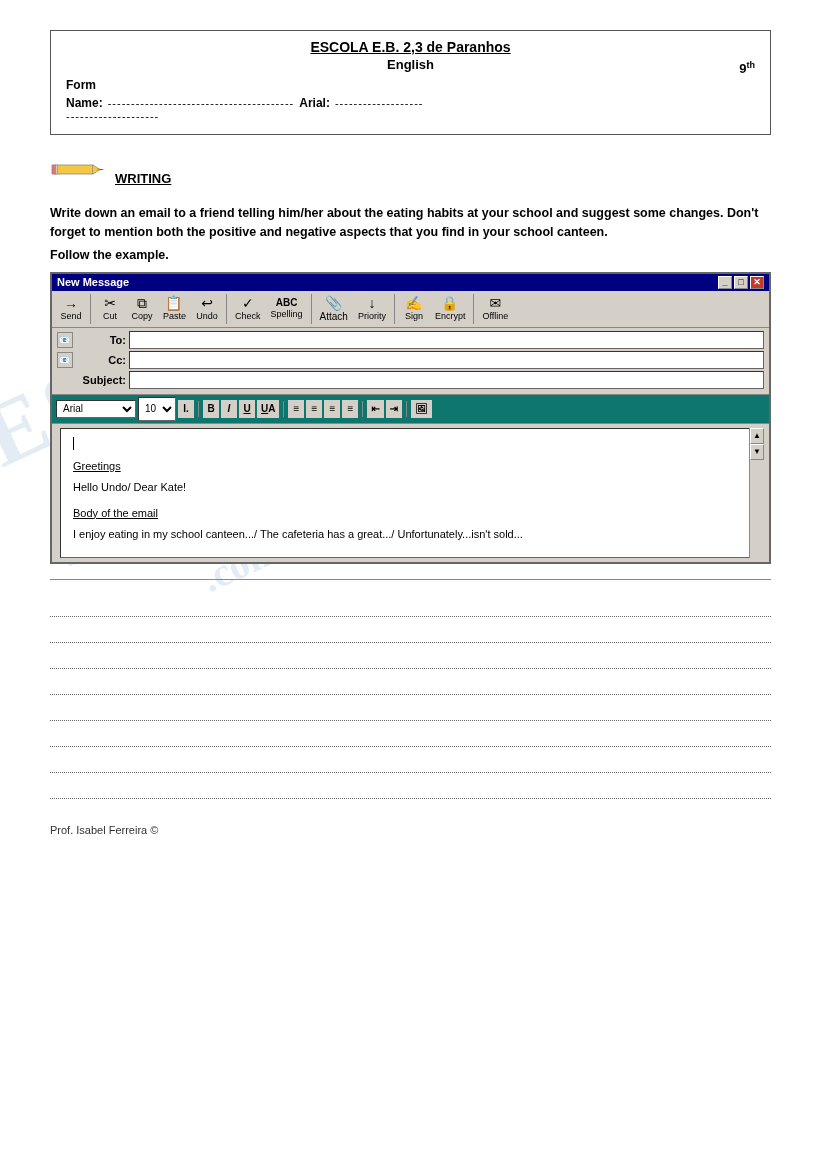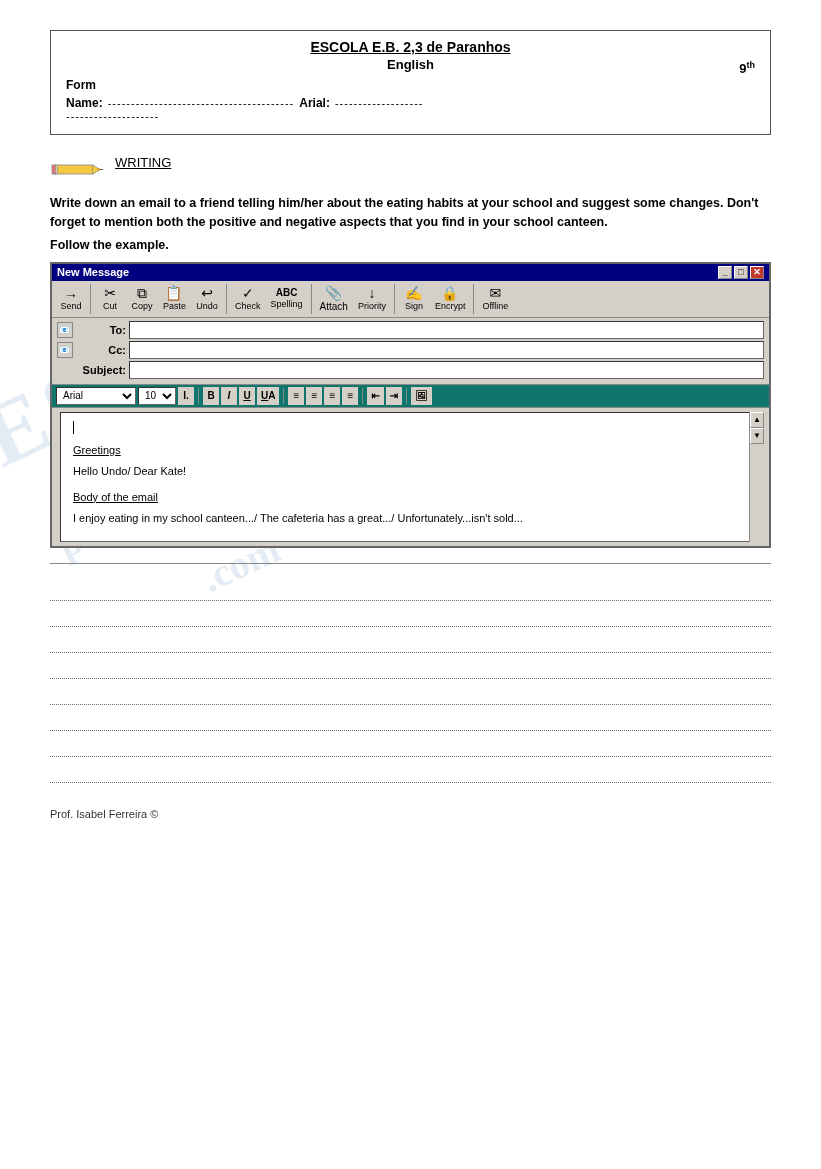--- a/index.html
+++ b/index.html
@@ -81,23 +81,24 @@
 
     .pencil-icon {
       width: 55px;
       height: 25px;
       flex-shrink: 0;
       margin-top: 2px;
     }
 
     .writing-label {
       font-size: 13px;
-      font-weight: normal;
+      font-weight: bold;
       text-decoration: underline;
       margin-bottom: 6px;
+      margin-top: 16px;
     }
 
     .instruction-text {
       font-size: 12.5px;
       line-height: 1.5;
       font-weight: bold;
       margin-bottom: 6px;
     }
 
     .follow-text {
@@ -247,21 +248,21 @@
       font-size: 10px;
       padding: 0 2px;
       min-width: 80px;
     }
 
     .size-select {
       background: white;
       border: 1px solid #666;
       border-top-color: #333;
       border-left-color: #333;
-      height: 18px;
+      height: 24px;
       font-size: 10px;
       padding: 0 2px;
       min-width: 30px;
     }
 
     .format-btn {
       padding: 1px 3px;
       font-size: 10px;
       font-weight: bold;
       background: #d4d0c8;

